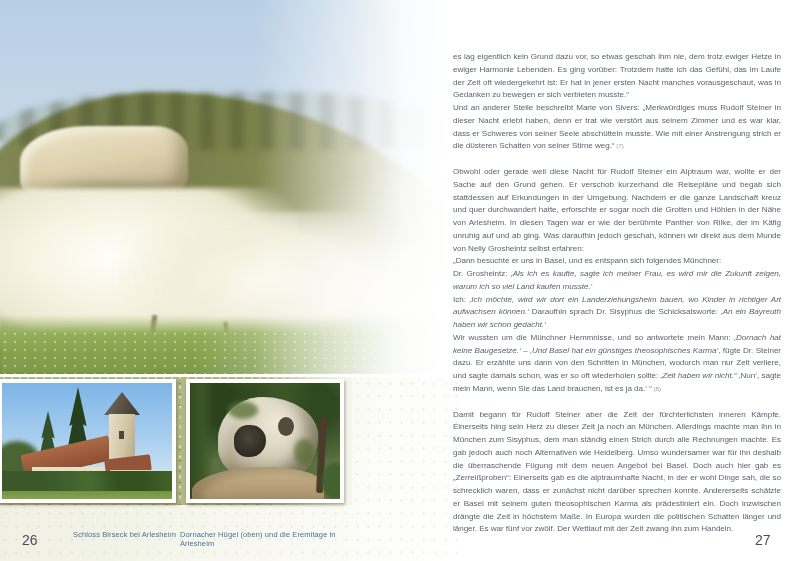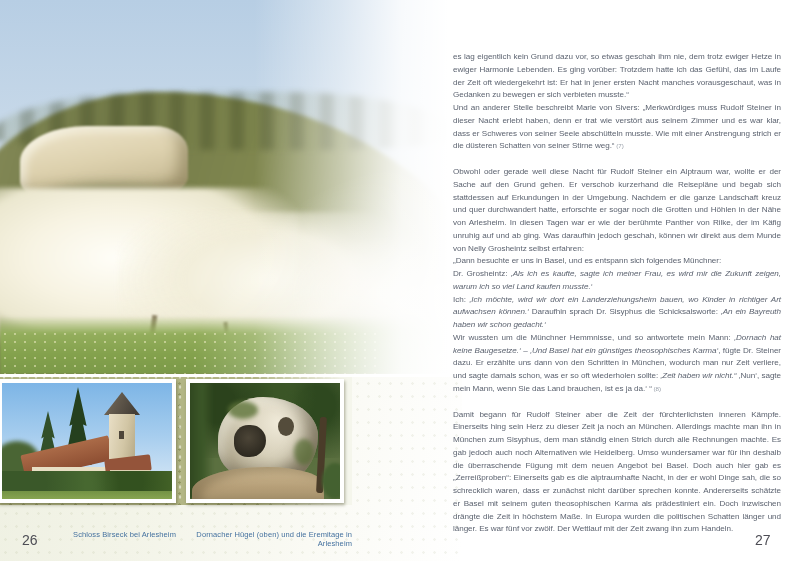--- a/index.html
+++ b/index.html
@@ -174,21 +174,21 @@
     background:#4a3c29;transform:rotate(3deg);}
   .v-green-br{left:132px;top:80px;width:26px;height:36px;border-radius:50%;
     background:#446130;filter:blur(1.5px);}
 
   
   .caption{
     position:absolute;top:506px;font-size:7.5px;line-height:9px;
     color:#44719f;letter-spacing:.1px;margin-top:24px;
   }
   .caption-left{left:36px;width:140px;text-align:right;}
-  .caption-right{left:180px;width:172px;text-align:right;}
+  .caption-right{left:180px;width:172px;text-align:left;}
   .page-num{position:absolute;top:532px;font-size:14px;color:#4d4d55;}
   .page-num-left{left:22px;}
   .page-num-right{left:755px;}
 
   
   .body-text{
     position:absolute;left:453px;top:51px;width:328px;
     font-size:8.1px;line-height:12.75px;color:#5c6370;
     text-align:justify;letter-spacing:-0.05px;
   }

